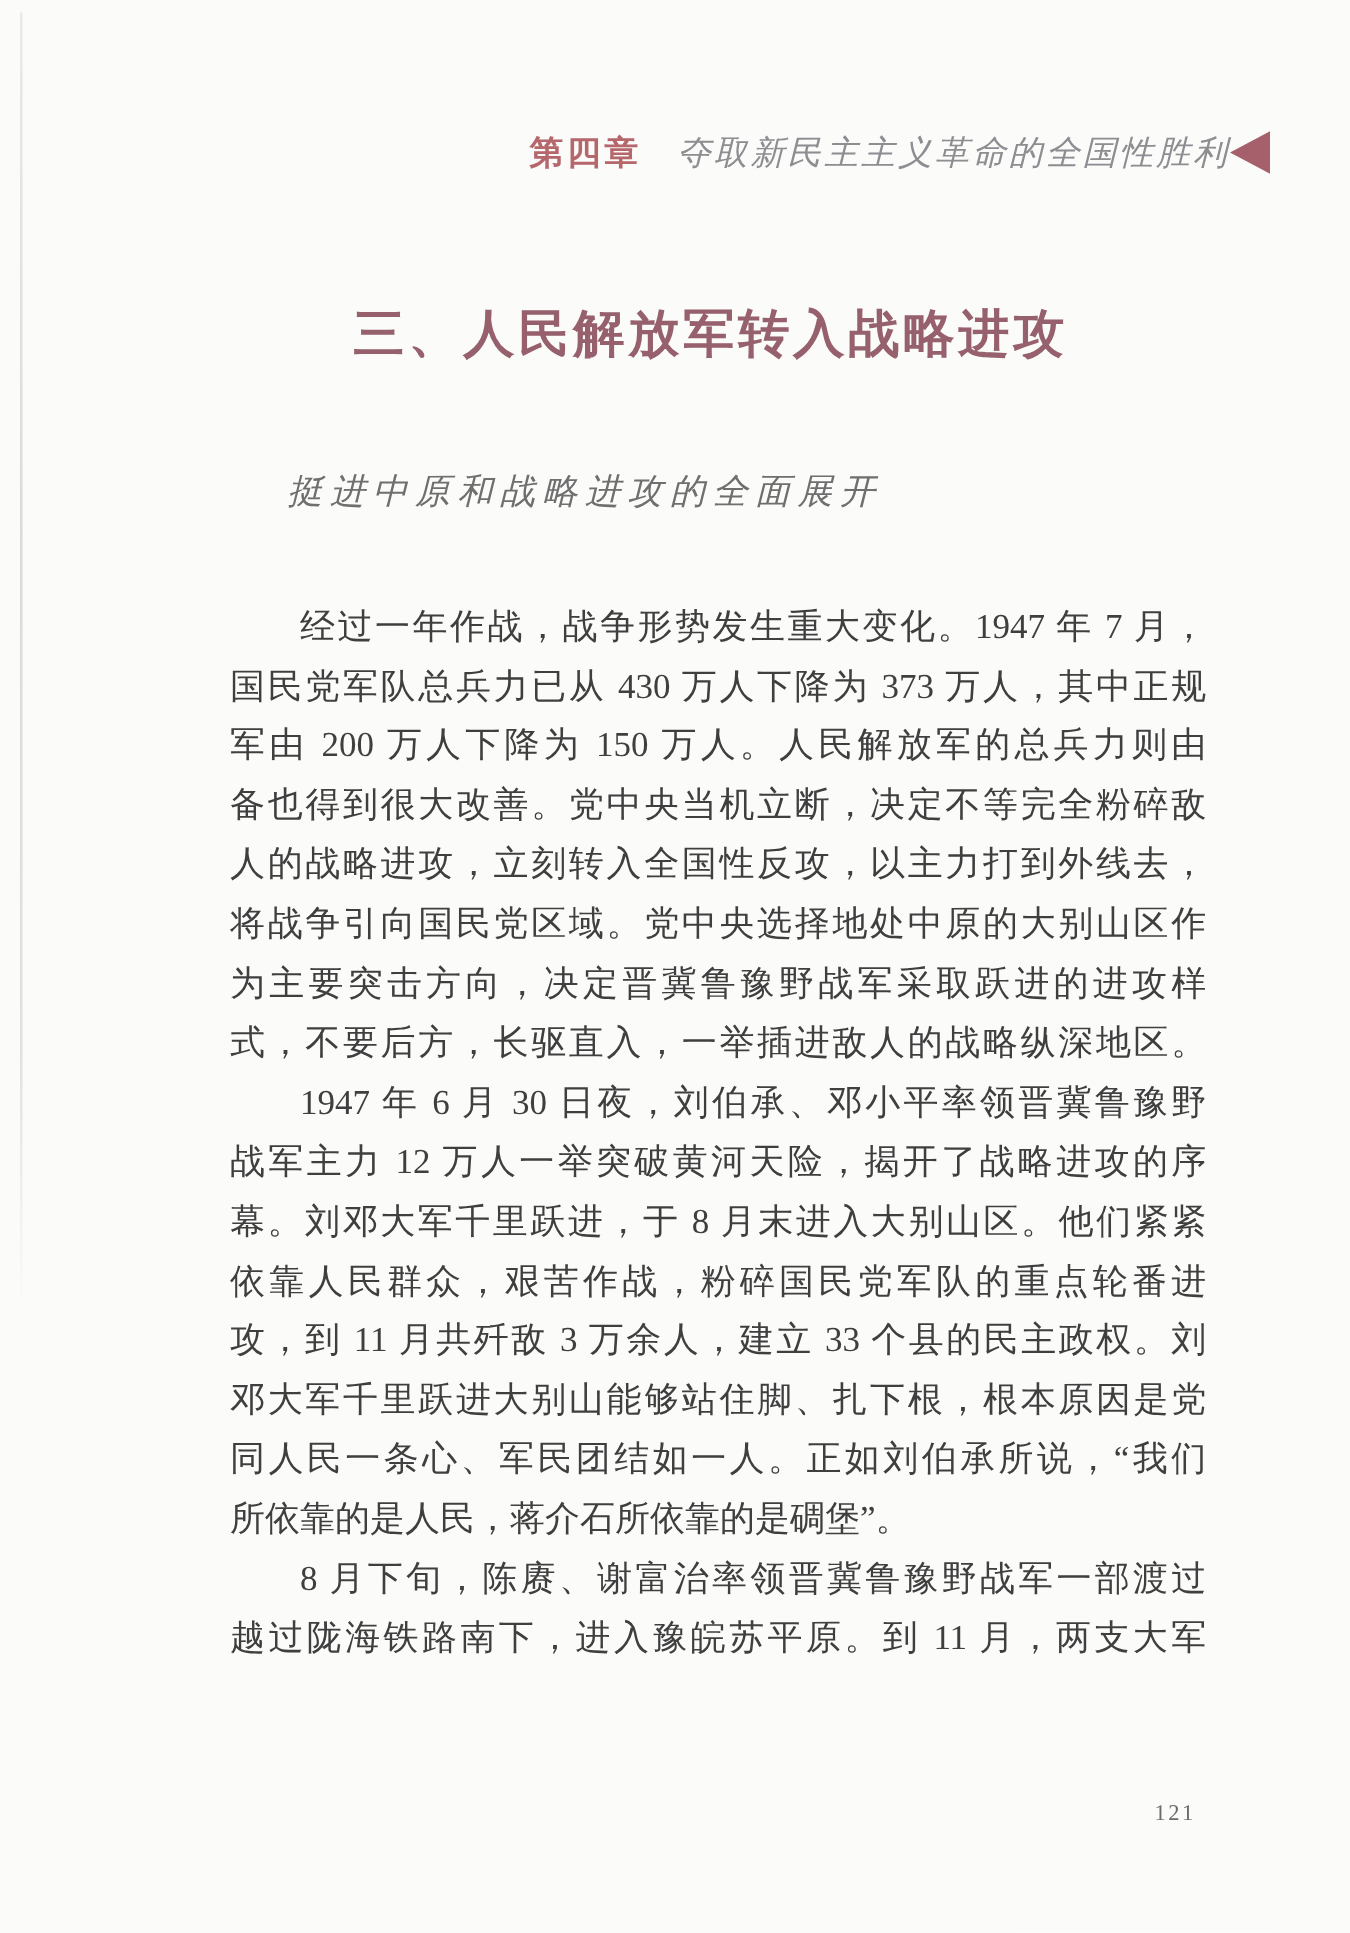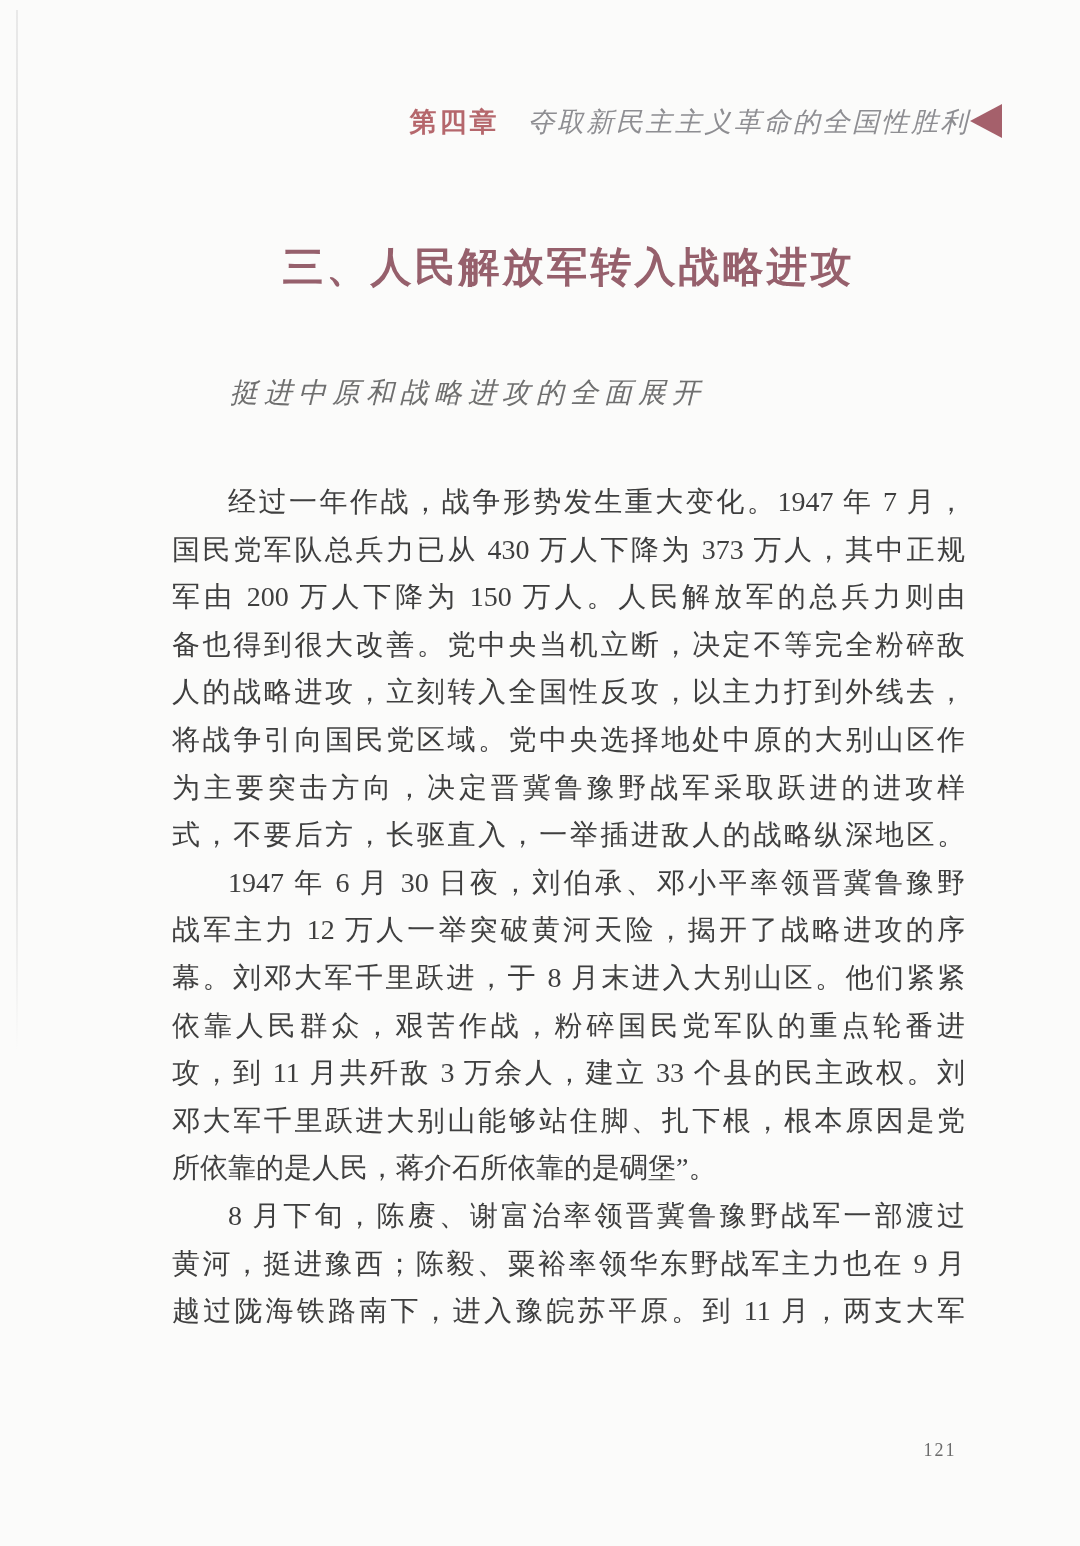--- a/index.html
+++ b/index.html
@@ -15,23 +15,23 @@
   .scan-edge {
     position: absolute;
     left: 16px; top: 10px;
     width: 2px; height: 1040px;
     background: linear-gradient(to bottom, #e3e3e3 0%, #cfcfcf 40%, #d8d8d8 80%, rgba(216,216,216,0));
     opacity: 0.75;
   }
   
   .running-header {
     position: absolute;
-    top: 104px; right: 78px;
+    top: 104px; right: 64px;
     display: flex;
-    align-items: flex-start;
+    align-items: center;
     font-family: "Liberation Sans", "DejaVu Sans", sans-serif;
     font-size: 27px;
     line-height: 36px;
     white-space: nowrap;
   }
   .chapter-label {
     color: var(--chapter-label, #b5676c);
     font-weight: bold;
     letter-spacing: 3px;
     margin-right: 28px;
@@ -85,20 +85,21 @@
     font-size: 28px;
     color: var(--body, #3f3f3f);
   }
   .line {
     height: 47.6px;
     line-height: 47.6px;
     text-align: justify;
     text-align-last: justify;
     overflow: hidden;
     white-space: nowrap;
+    margin-left: 12px;
   }
   .line.indent { text-indent: 2em; }
   .line.ragged { text-align-last: left; }
   .page-number {
     position: absolute;
     top: 1440px;
     left: 900px;
     width: 80px;
     text-align: center;
     font-size: 18px;
@@ -132,22 +133,22 @@
         <div class="line">人的战略进攻，立刻转入全国性反攻，以主力打到外线去，</div>
         <div class="line">将战争引向国民党区域。党中央选择地处中原的大别山区作</div>
         <div class="line">为主要突击方向，决定晋冀鲁豫野战军采取跃进的进攻样</div>
         <div class="line">式，不要后方，长驱直入，一举插进敌人的战略纵深地区。</div>
         <div class="line indent">1947 年 6 月 30 日夜，刘伯承、邓小平率领晋冀鲁豫野</div>
         <div class="line">战军主力 12 万人一举突破黄河天险，揭开了战略进攻的序</div>
         <div class="line">幕。刘邓大军千里跃进，于 8 月末进入大别山区。他们紧紧</div>
         <div class="line">依靠人民群众，艰苦作战，粉碎国民党军队的重点轮番进</div>
         <div class="line">攻，到 11 月共歼敌 3 万余人，建立 33 个县的民主政权。刘</div>
         <div class="line">邓大军千里跃进大别山能够站住脚、扎下根，根本原因是党</div>
+        <div class="line">同人民一条心、军民团结如一人。正如刘伯承所说，“我们</div>
         <div class="line ragged">所依靠的是人民，蒋介石所依靠的是碉堡”。</div>
         <div class="line indent">8 月下旬，陈赓、谢富治率领晋冀鲁豫野战军一部渡过</div>
-        <div class="line">黄河，挺进豫西；陈毅、粟裕率领华东野战军主力也在 9 月</div>
         <div class="line">越过陇海铁路南下，进入豫皖苏平原。到 11 月，两支大军</div>
       </div>
   </div>
 
   <div class="page-number">121</div>
 
 </div>
 
 </body></html>

